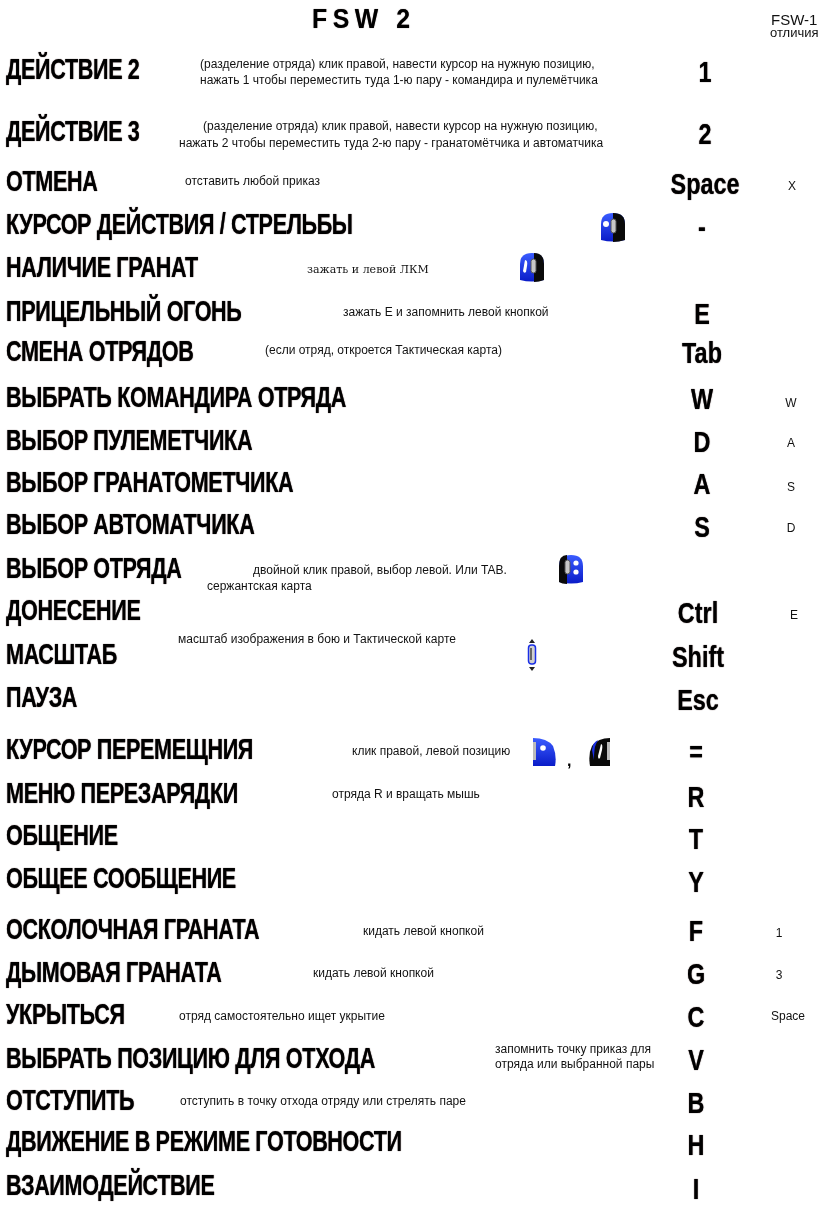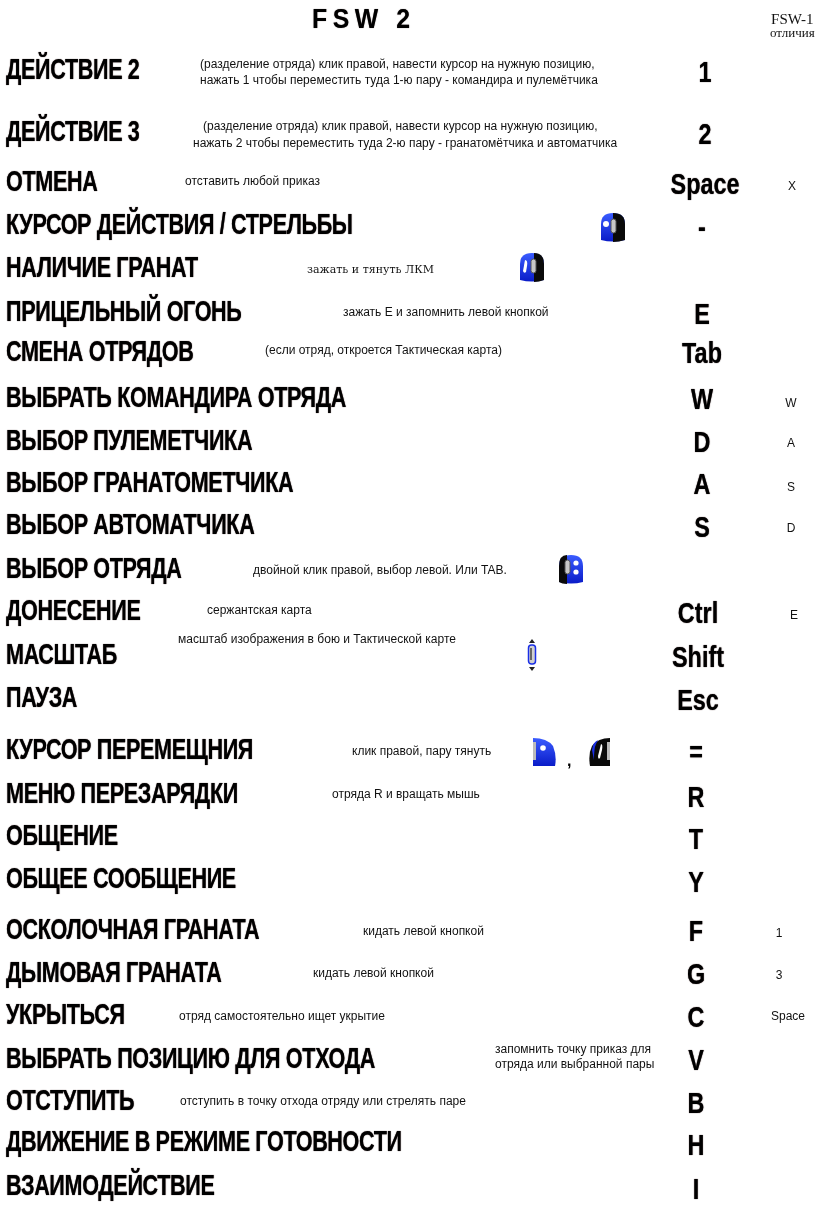--- a/index.html
+++ b/index.html
@@ -6,21 +6,21 @@
   body {
     width: 824px; height: 1214px; position: relative; overflow: hidden;
     font-family: "Liberation Sans", sans-serif; color: #000;
   }
   .abs { position: absolute; white-space: nowrap; }
   .title {
     left: 312px; top: 4px; font-size: 27px; font-weight: bold;
     letter-spacing: 6px; transform: scaleX(0.92); transform-origin: left top;
     text-shadow: 0 0 1px #6a5a5a;
   }
-  .col-head { left: 770px; top: 12px; text-align: center; font-size: 15px; line-height: 15px; color: #111; font-family: Liberation Serif, serif; }
+  .col-head { left: 770px; top: 12px; text-align: center; font-size: 15px; line-height: 15px; color: #111; }
   .col-head .sub { font-size: 13px; line-height: 12px; display: block; }
   .action {
     font-family: "Liberation Sans", sans-serif; font-weight: bold; font-size: 30px;
     transform: scaleX(0.72); transform-origin: left top; letter-spacing: -0.5px;
     text-shadow: 0 0 1px #7a6a6a, 0 0 1px #7a6a6a; left: 6px; line-height: 34px;
   }
   .desc { font-size: 12px; line-height: 15px; color: #111; }
   .desc.mono { font-family: "DejaVu Serif", serif; font-size: 11px; }
   .key {
     font-weight: bold; font-size: 30px; line-height: 34px;
@@ -48,39 +48,39 @@
   <span class="sub">отличия</span>
 </div>
 
 <div class="abs action" style="top:52px">ДЕЙСТВИЕ 2</div>
 <div class="abs desc" style="left:200px;top:57px">(разделение отряда) клик правой, навести курсор на нужную позицию,</div>
 <div class="abs desc" style="left:200px;top:73px">нажать 1 чтобы переместить туда 1-ю пару - командира и пулемётчика</div>
 <div class="abs key" style="left:655px;top:55px">1</div>
 
 <div class="abs action" style="top:114px">ДЕЙСТВИЕ 3</div>
 <div class="abs desc" style="left:203px;top:119px">(разделение отряда) клик правой, навести курсор на нужную позицию,</div>
-<div class="abs desc" style="left:193px;top:136px">нажать 2 чтобы переместить туда 2-ю пару - гранатомётчика и автоматчика</div>
+<div class="abs desc" style="left:179px;top:136px">нажать 2 чтобы переместить туда 2-ю пару - гранатомётчика и автоматчика</div>
 <div class="abs key" style="left:655px;top:117px">2</div>
 
 <div class="abs action" style="top:164px">ОТМЕНА</div>
 <div class="abs desc" style="left:185px;top:174px">отставить любой приказ</div>
 <div class="abs key" style="left:655px;top:167px">Space</div>
 <div class="abs old" style="left:767px;top:179px">X</div>
 
 <div class="abs action" style="top:207px">КУРСОР ДЕЙСТВИЯ / СТРЕЛЬБЫ</div>
 <svg class="abs mouse" style="left:597px;top:210px" viewBox="0 0 32 34">
   <path d="M4 30 L4 14 Q4 3 16 3 Q28 3 28 14 L28 30 Q16 33 4 30 Z" fill="url(#blueg)"></path>
   <path d="M16 3 Q28 3 28 14 L28 30 Q22 32 16 32 Z" fill="#0a0a0a"></path>
   <rect x="14" y="9" width="5" height="14" rx="2.5" fill="#c8c8c8" stroke="#555" stroke-width="1"></rect>
   <circle cx="9" cy="14" r="3" fill="#fff"></circle>
 </svg>
 <div class="abs key" style="left:652px;top:210px">-</div>
 
 <div class="abs action" style="top:250px">НАЛИЧИЕ  ГРАНАТ</div>
-<div class="abs desc mono" style="left:307px;top:262px">зажать и тянуть ЛКМ</div>
+<div class="abs desc mono" style="left:307px;top:262px">зажать и левой ЛКМ</div>
 <svg class="abs mouse" style="left:516px;top:250px" viewBox="0 0 32 34">
   <path d="M4 30 L4 14 Q4 3 16 3 Q28 3 28 14 L28 30 Q16 33 4 30 Z" fill="url(#blueg)"></path>
   <path d="M18 3 Q28 3 28 14 L28 30 Q23 32 18 32 Z" fill="#0a0a0a"></path>
   <rect x="15" y="9" width="5" height="14" rx="2.5" fill="#c8c8c8" stroke="#555" stroke-width="1"></rect>
   <path d="M9 10 Q12 10 11 16 L10 22 Q8 24 7 21 Z" fill="#fff"></path>
 </svg>
 
 <div class="abs action" style="top:294px">ПРИЦЕЛЬНЫЙ ОГОНЬ</div>
 <div class="abs desc" style="left:343px;top:305px">зажать Е и запомнить левой кнопкой</div>
 <div class="abs key" style="left:652px;top:297px">E</div>
@@ -109,39 +109,39 @@
 <div class="abs desc" style="left:253px;top:563px">двойной клик правой, выбор левой. Или TAB.</div>
 <svg class="abs mouse" style="left:555px;top:552px" viewBox="0 0 32 34">
   <path d="M4 30 L4 14 Q4 3 16 3 Q28 3 28 14 L28 30 Q16 33 4 30 Z" fill="url(#blueg)"></path>
   <path d="M4 30 L4 14 Q4 3 12 3 L12 32 Q7 32 4 30 Z" fill="#0a0a0a"></path>
   <rect x="10" y="8" width="5" height="14" rx="2.5" fill="#c8c8c8" stroke="#555" stroke-width="1"></rect>
   <circle cx="21" cy="11" r="2.6" fill="#fff"></circle>
   <circle cx="21" cy="20" r="2.6" fill="#fff"></circle>
 </svg>
 
 <div class="abs action" style="top:593px">ДОНЕСЕНИЕ</div>
-<div class="abs desc" style="left:207px;top:603px">сержантская карта</div>
+<div class="abs desc" style="left:207px;top:579px">сержантская карта</div>
 <div class="abs key" style="left:648px;top:596px">Ctrl</div>
 <div class="abs old" style="left:769px;top:608px">E</div>
 
 <div class="abs action" style="top:637px">МАСШТАБ</div>
 <div class="abs desc" style="left:178px;top:632px">масштаб изображения в бою и Тактической карте</div>
 <svg class="abs" style="left:525px;top:638px;width:14px;height:34px" viewBox="0 0 14 34">
   <path d="M7 1 L10 5 L4 5 Z" fill="#222"></path>
   <rect x="3.5" y="7" width="7" height="19" rx="3" fill="#d0d0d0" stroke="#1a2fe6" stroke-width="1.5"></rect>
   <rect x="5" y="10" width="2" height="12" fill="#666"></rect>
   <path d="M7 33 L10 29 L4 29 Z" fill="#222"></path>
 </svg>
 <div class="abs key" style="left:648px;top:640px">Shift</div>
 
 <div class="abs action" style="top:680px">ПАУЗА</div>
 <div class="abs key" style="left:648px;top:683px">Esc</div>
 
 <div class="abs action" style="top:732px">КУРСОР ПЕРЕМЕЩНИЯ</div>
-<div class="abs desc" style="left:352px;top:744px">клик правой, пару тянуть</div>
+<div class="abs desc" style="left:352px;top:744px">клик правой, левой позицию</div>
 <svg class="abs" style="left:533px;top:736px;width:24px;height:32px" viewBox="0 0 24 32">
   <path d="M0 30 L0 2 Q14 2 20 10 Q24 20 22 30 Z" fill="url(#blueg)"></path>
   <rect x="0" y="6" width="3" height="18" fill="#bbb"></rect>
   <circle cx="10" cy="12" r="2.8" fill="#fff"></circle>
 </svg>
 <div class="abs" style="left:567px;top:752px;font-size:16px;font-weight:bold">,</div>
 <svg class="abs" style="left:588px;top:736px;width:22px;height:32px" viewBox="0 0 22 32">
   <path d="M2 30 Q0 18 4 10 Q10 2 22 2 L22 30 Z" fill="#0a0a0a"></path>
   <path d="M4 14 Q5 6 10 4 L8 8 Q6 12 6 24 Z" fill="#1a2fe6"></path>
   <path d="M13 8 Q15 8 14 14 L12 22 Q10 24 10 20 Z" fill="#fff"></path>

